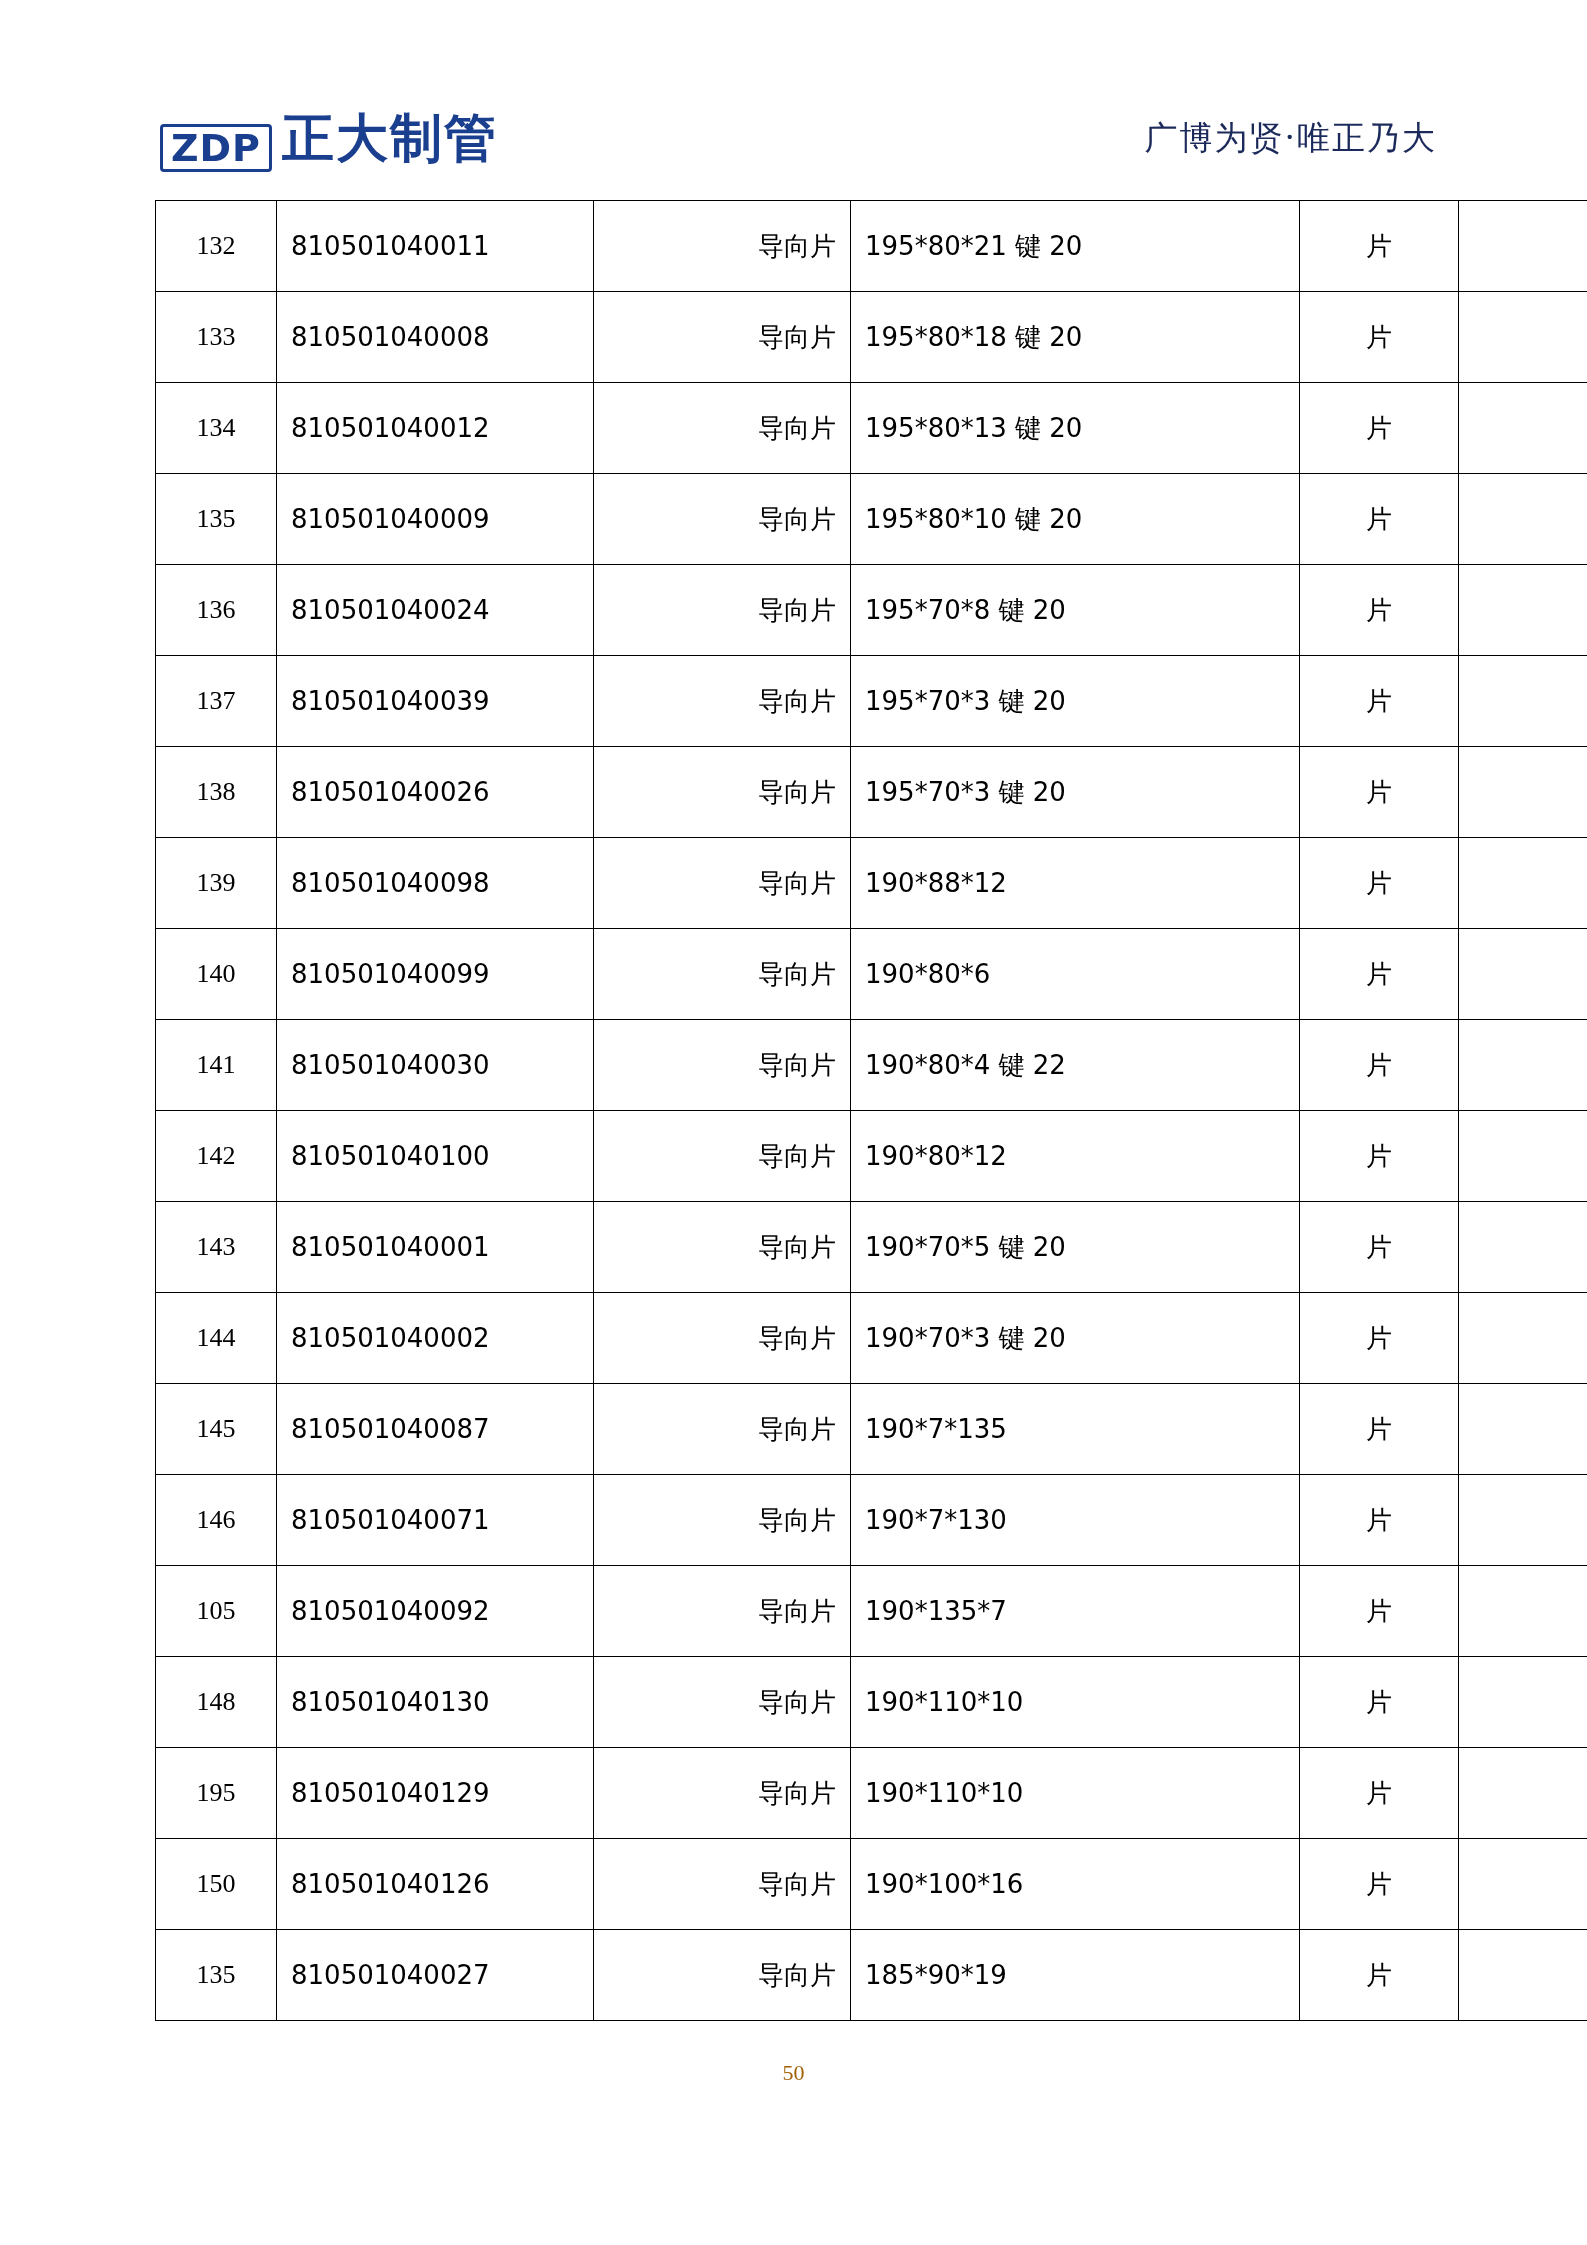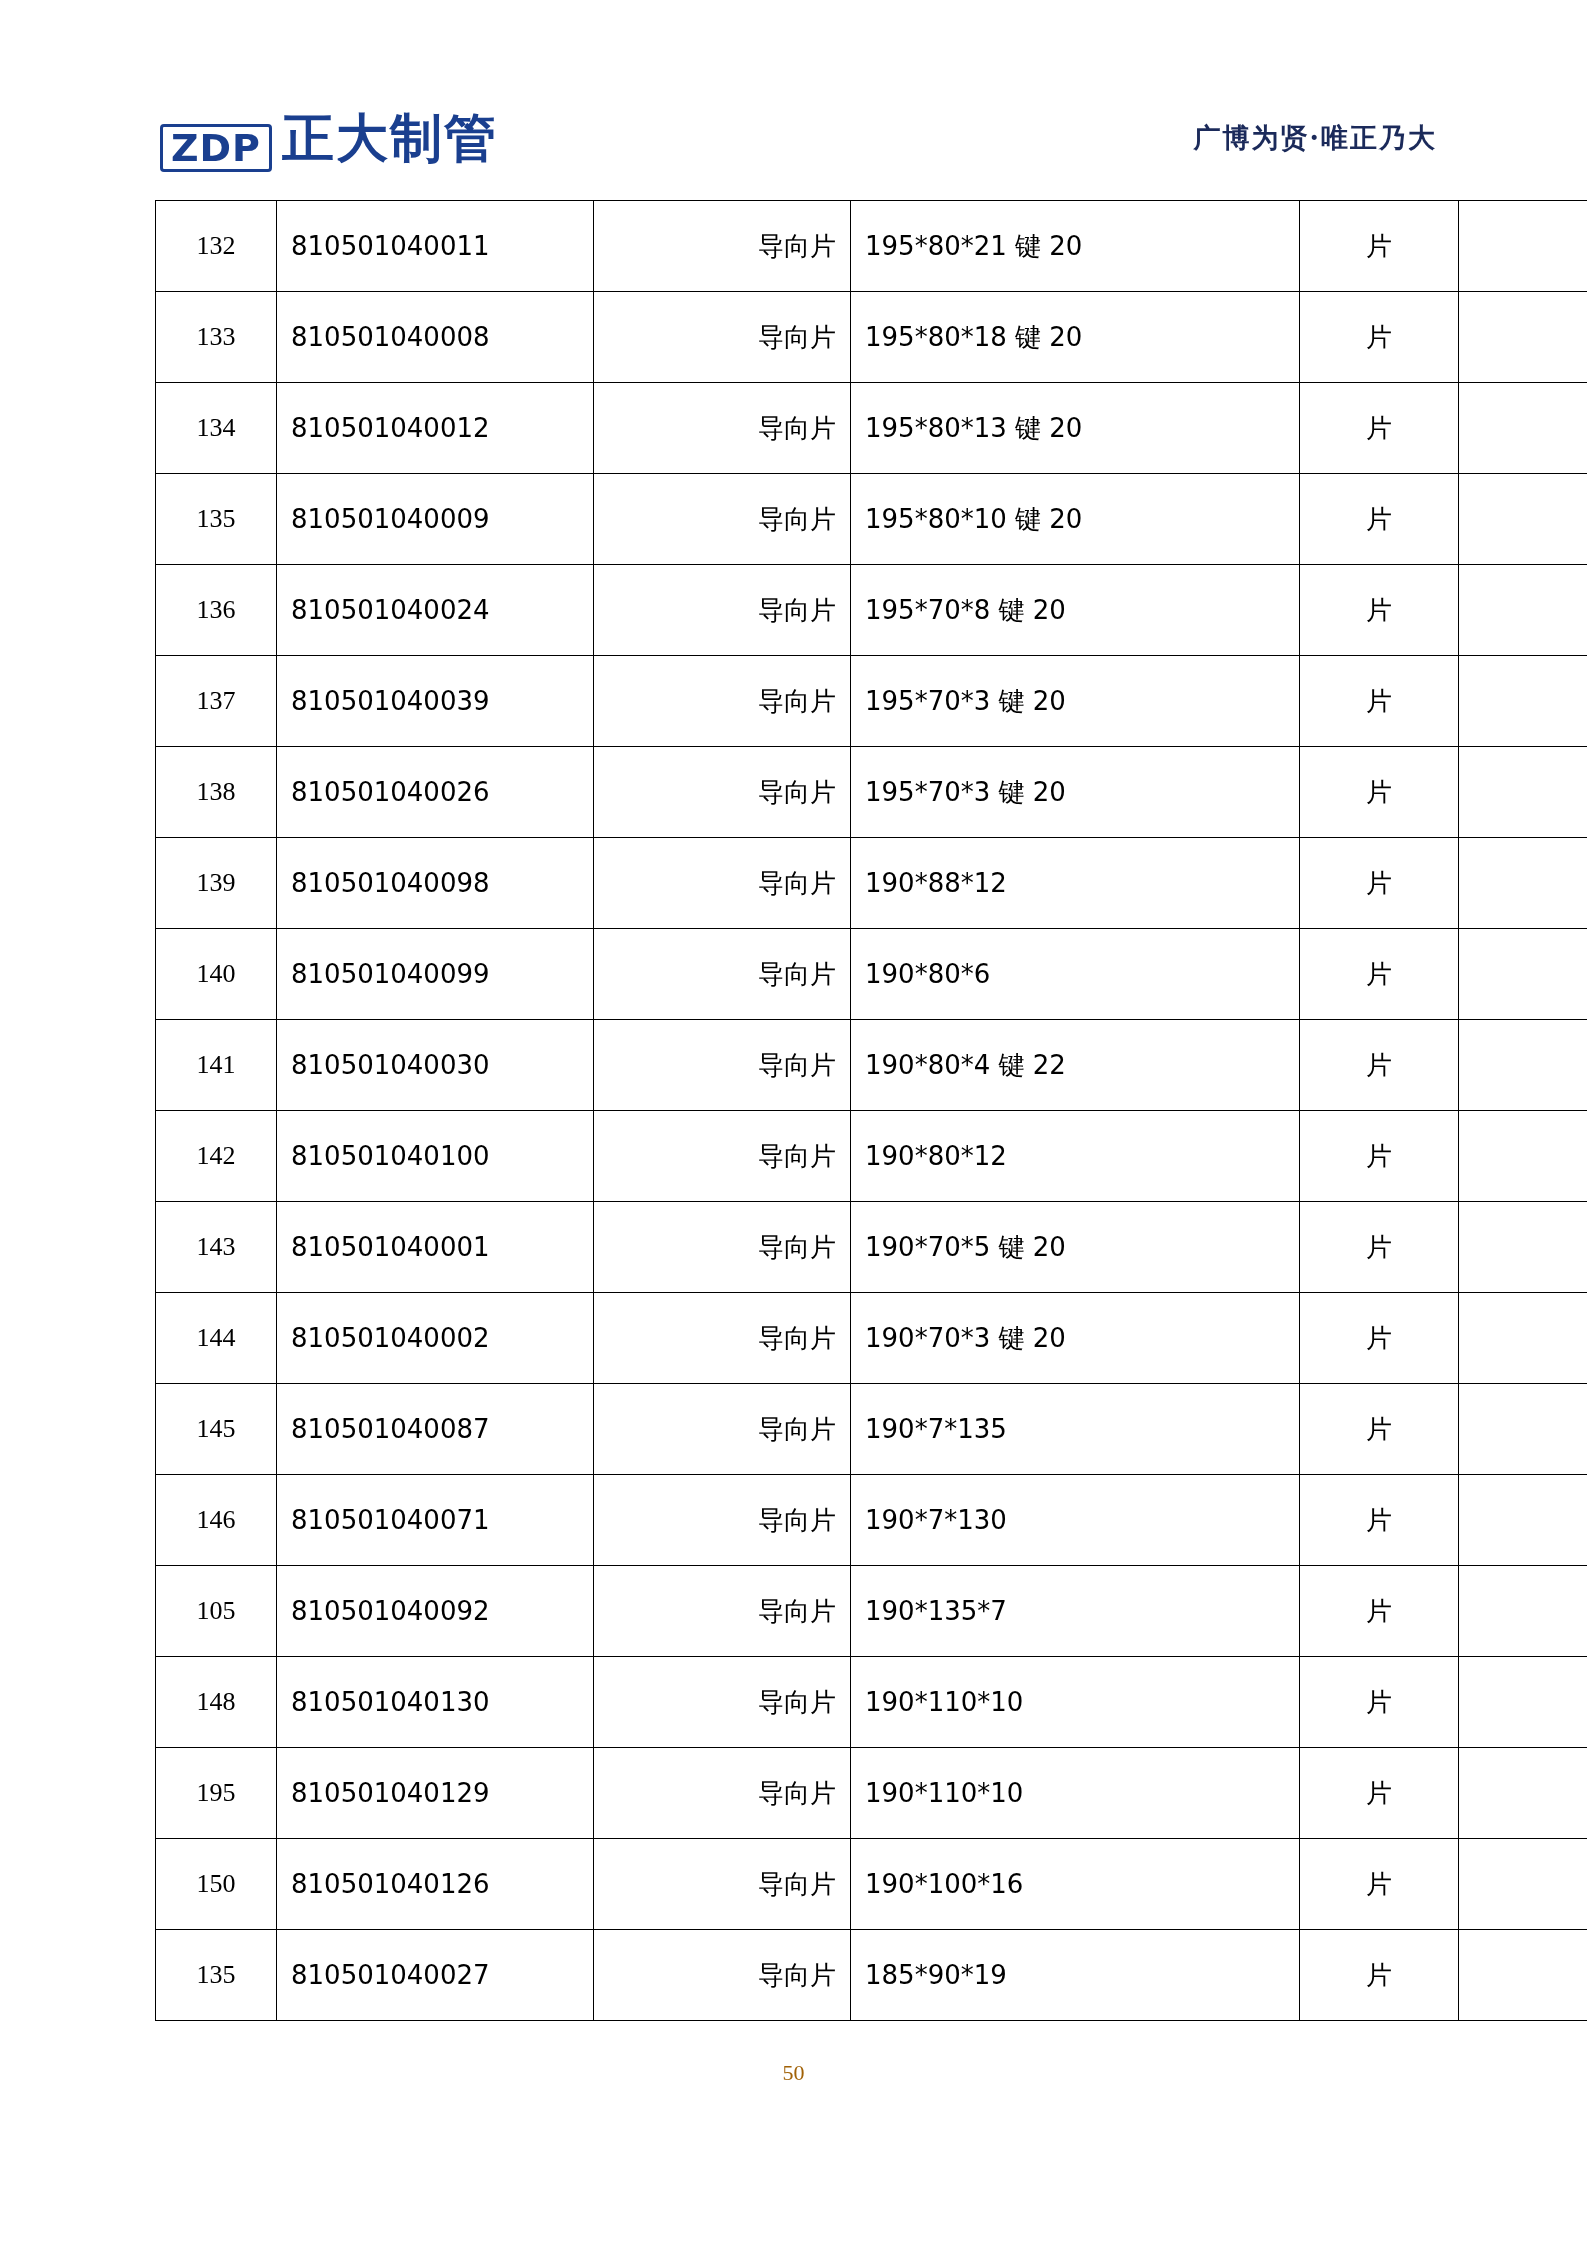--- a/index.html
+++ b/index.html
@@ -56,22 +56,22 @@
   .logo-text {
     font-family: "DejaVu Sans", sans-serif;
     font-weight: bold;
     font-size: 52px;
     color: #1a3f8f;
     letter-spacing: 2px;
     line-height: 1;
   }
   .slogan {
     font-family: "DejaVu Serif", serif;
-    font-weight: bold;
-    font-size: 27px;
+    font-weight: normal;
+    font-size: 33px;
     color: #1b2a5a;
     letter-spacing: 2px;
     white-space: nowrap;
   }
   
   .table-wrap {
     position: absolute;
     top: 200px;
     left: 155px;
     width: 1280px;

